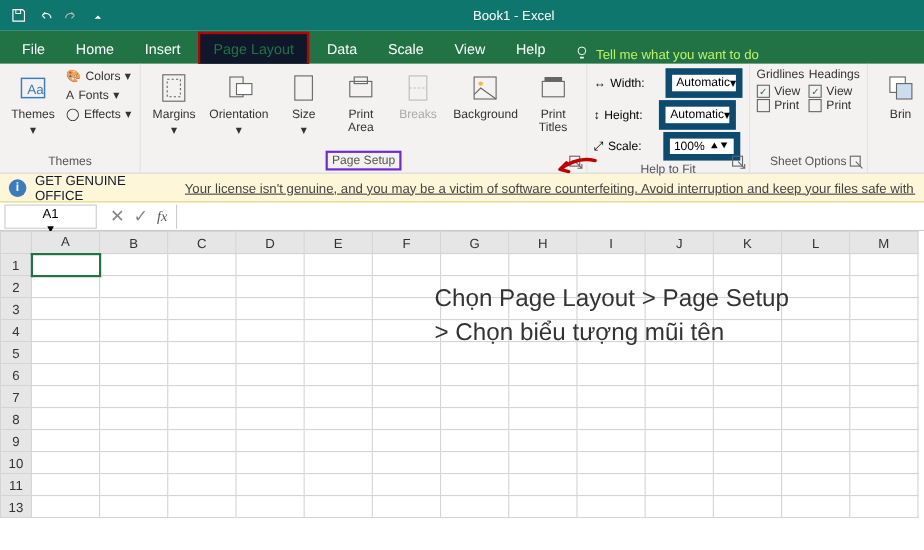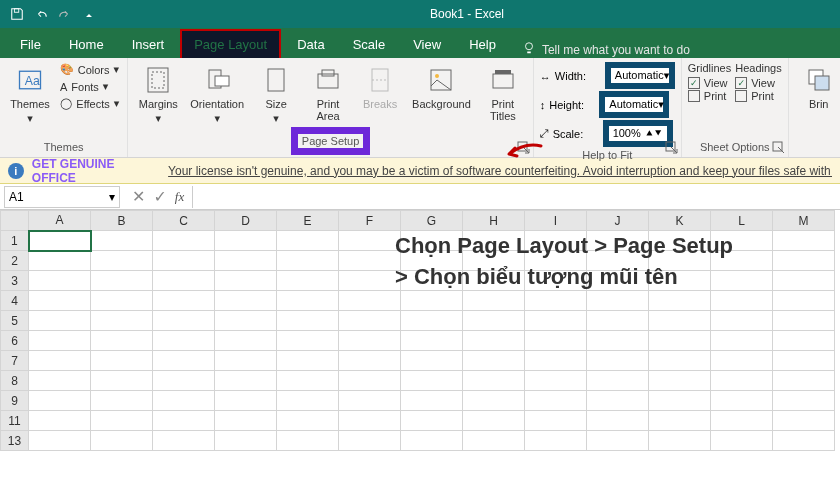--- a/index.html
+++ b/index.html
@@ -7,64 +7,64 @@
 
 .titlebar { background: #0f766e; height: 28px; display: flex; align-items: center; padding: 0 6px; }
 .qat { display: flex; align-items: center; gap: 2px; }
 .qat-btn { width: 22px; height: 22px; display: flex; align-items: center; justify-content: center; border-radius: 2px; }
 .qat-btn svg { fill: #fff; }
 .title { flex: 1; text-align: center; color: #fff; font-size: 12px; }
 
 .tabbar { background: #217346; height: 30px; display: flex; align-items: flex-end; padding: 0 8px; gap: 4px; }
 .tab { padding: 6px 12px; color: #fff; font-size: 13px; cursor: pointer; }
 .tab.active { background: #0f172a; color: #217346; border: 2px solid #c00000; border-bottom: none; }
-.tellme { display: flex; align-items: center; gap: 6px; color: #e5e5e5; font-size: 12px; margin-left: 10px; }
+.tellme { display: flex; align-items: center; gap: 6px; color: #bef264; font-size: 12px; margin-left: 10px; }
 
 .ribbon { background: #f3f2f1; border-bottom: 1px solid #d4d4d4; height: 100px; display: flex; }
 .group { border-right: 1px solid #e1e1e1; padding: 4px 6px 2px 6px; display: flex; flex-direction: column; position: relative; }
 .group-body { flex: 1; display: flex; gap: 4px; align-items: flex-start; }
 .group-label { font-size: 11px; color: #555; text-align: center; padding: 2px 0; position: relative; }
-.group-label.highlighted { border: 7px solid #6d28d9; padding: 1px 4px; margin: 0 auto; display: inline-block; }
+.group-label.highlighted { border: 2px solid #6d28d9; padding: 1px 4px; margin: 0 auto; display: inline-block; }
 .launcher { position: absolute; right: 2px; bottom: 2px; width: 14px; height: 14px; }
 .launcher svg { width: 14px; height: 14px; }
 
 .bigbtn { display: flex; flex-direction: column; align-items: center; gap: 2px; padding: 2px 4px; font-size: 11px; color: #333; text-align: center; min-width: 48px; }
 .bigbtn .ico { width: 32px; height: 32px; display: flex; align-items: center; justify-content: center; }
 .smallrow { display: flex; align-items: center; gap: 4px; font-size: 11px; color: #333; padding: 1px 2px; white-space: nowrap; }
 
 .themes-stack { display: flex; flex-direction: column; gap: 2px; }
 .scale-row { display: flex; align-items: center; gap: 4px; font-size: 11px; }
 .scale-row .lbl { width: 46px; }
 .scale-row .val { border: 6px solid #0c4a6e; background: #fff; padding: 1px 4px; font-size: 11px; width: 70px; display: flex; justify-content: space-between; }
 
 .check-col { display: flex; flex-direction: column; gap: 1px; }
 .check-col .hd { font-size: 11px; color: #333; padding-bottom: 2px; }
 .check-row { display: flex; align-items: center; gap: 4px; font-size: 11px; color: #333; }
 .cbox { width: 12px; height: 12px; border: 1px solid #666; display: inline-flex; align-items: center; justify-content: center; font-size: 9px; color: #217346; }
 
 .notice { background: #fdf6d9; border-bottom: 1px solid #e0d77c; height: 26px; display: flex; align-items: center; padding: 0 8px; font-size: 12px; gap: 8px; }
 .notice .info { width: 16px; height: 16px; border-radius: 50%; background: #3b7bbf; color: #fff; display: flex; align-items: center; justify-content: center; font-size: 11px; font-weight: bold; }
-.notice .bold { font-weight: 700; color: #8b5cf6; }
+.notice .bold { font-weight: 400; color: #0f172a; }
 .notice .msg { color: #444; text-decoration: underline; white-space: nowrap; overflow: hidden; }
 
 .namebar { height: 26px; border-bottom: 1px solid #ccc; display: flex; align-items: center; }
-.namebox { width: 116px; height: 22px; border: 1px solid #ccc; margin: 0 4px; padding: 0 4px; font-size: 12px; display: flex; align-items: center; justify-content: space-between; }
+.namebox { width: 84px; height: 22px; border: 1px solid #ccc; margin: 0 4px; padding: 0 4px; font-size: 12px; display: flex; align-items: center; justify-content: space-between; flex-direction: column; }
 .fx-btns { display: flex; align-items: center; gap: 8px; padding: 0 8px; color: #888; }
 .fx-lbl { font-style: italic; font-family: "Times New Roman", serif; font-size: 13px; color: #555; }
 
 .grid-wrap { position: relative; }
 .grid { border-collapse: collapse; table-layout: fixed; }
 .grid th, .grid td { border: 1px solid #d4d4d4; font-size: 12px; color: #333; }
 .grid .colh { background: #e6e6e6; height: 20px; text-align: center; width: 62px; font-weight: normal; }
 .grid .rowh { background: #e6e6e6; width: 28px; text-align: center; font-weight: normal; }
 .grid .corner { background: #e6e6e6; width: 28px; height: 20px; }
 .grid td.cell { height: 20px; }
 .grid td.sel { border: 2px solid #217346; }
 
-.annotation { position: absolute; left: 395px; top: 21px; font-size: 22px; color: #333; line-height: 1.4; font-weight: bold; }
+.annotation { position: absolute; left: 395px; top: 46px; font-size: 22px; color: #333; line-height: 1.4; }
 
 .arrow { position: absolute; left: 505px; top: 142px; }
 .disabled { color: #aaa; }
 </style>
 </head>
 <body>
 
 <div class="titlebar">
   <div class="qat">
     <div class="qat-btn">
@@ -485,20 +485,36 @@
           <td class="cell"></td>
           <td class="cell"></td>
           <td class="cell"></td>
           <td class="cell"></td>
           <td class="cell"></td>
           <td class="cell"></td>
           <td class="cell"></td>
           <td class="cell"></td>
         </tr>
         <tr>
+          <th class="rowh">10</th>
+          <td class="cell"></td>
+          <td class="cell"></td>
+          <td class="cell"></td>
+          <td class="cell"></td>
+          <td class="cell"></td>
+          <td class="cell"></td>
+          <td class="cell"></td>
+          <td class="cell"></td>
+          <td class="cell"></td>
+          <td class="cell"></td>
+          <td class="cell"></td>
+          <td class="cell"></td>
+          <td class="cell"></td>
+        </tr>
+        <tr>
           <th class="rowh">11</th>
           <td class="cell"></td>
           <td class="cell"></td>
           <td class="cell"></td>
           <td class="cell"></td>
           <td class="cell"></td>
           <td class="cell"></td>
           <td class="cell"></td>
           <td class="cell"></td>
           <td class="cell"></td>

